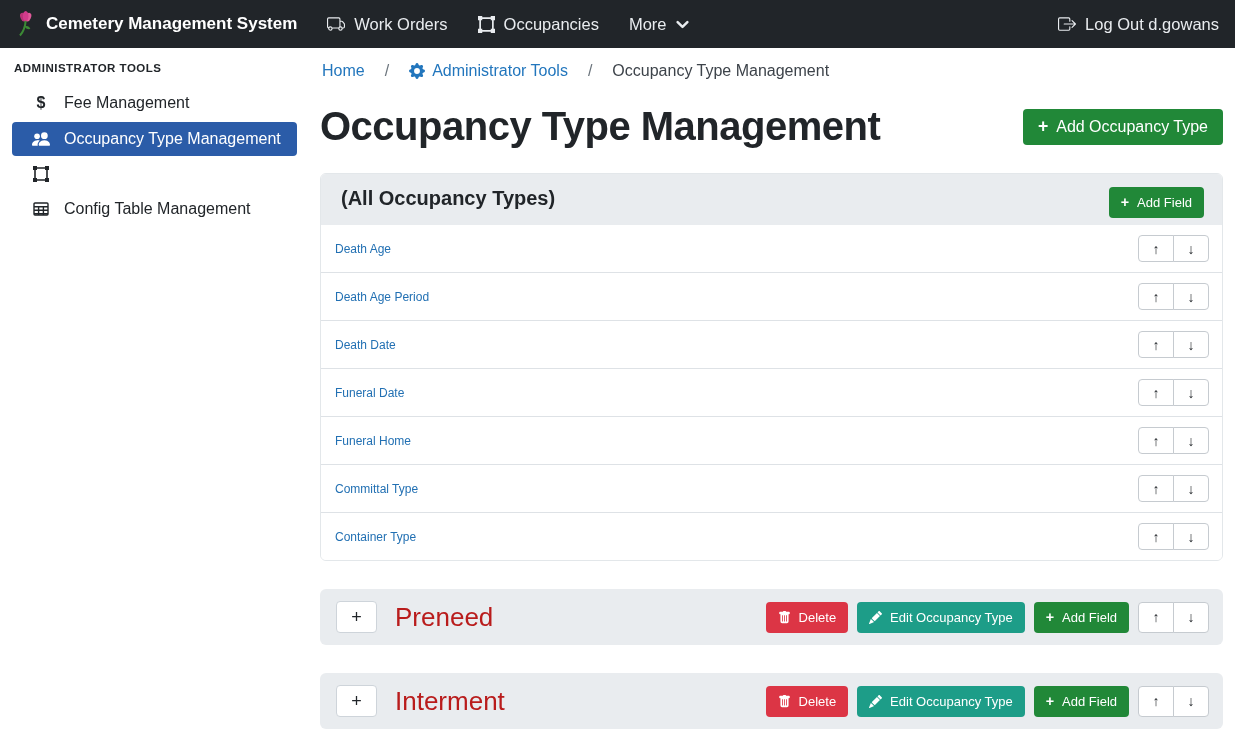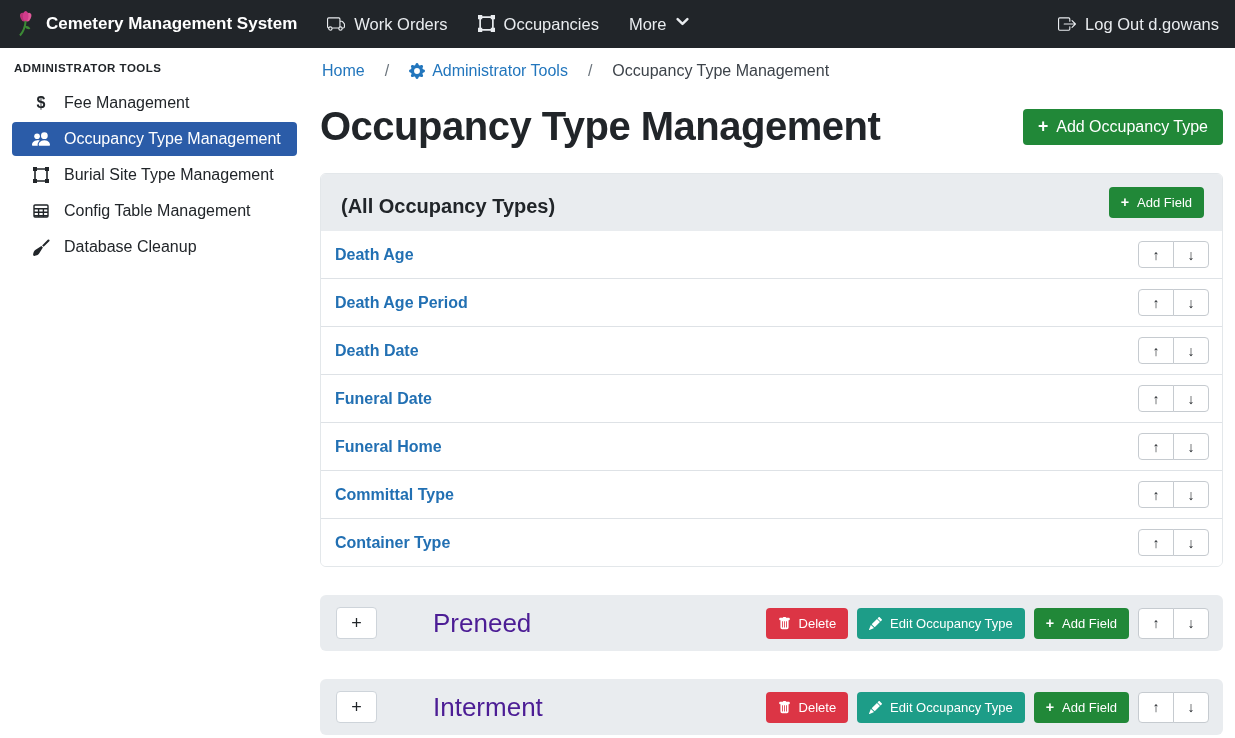--- a/index.html
+++ b/index.html
@@ -13,21 +13,21 @@
 
   
   .navbar {
     height:48px; background:#212529; color:#fff;
     display:flex; align-items:center; padding:0 16px 0 14px;
   }
   .brand { display:flex; align-items:center; gap:10px; cursor:pointer; }
   .brand-text { font-weight:700; font-size:17px; color:#fff; white-space:nowrap; }
   .nav-items { display:flex; align-items:center; gap:30px; margin-left:30px; }
   .nav-item {
-    display:flex; align-items:flex-start; gap:9px; cursor:pointer;
+    display:flex; align-items:center; gap:9px; cursor:pointer;
     color:#e9ecef; font-size:16.5px; white-space:nowrap;
   }
   .nav-item .nv-icon { color:#e9ecef; }
   .nav-right { margin-left:auto; }
 
   
   .layout { display:flex; height:670px; }
   .sidebar { width:308px; flex:0 0 308px; padding:12px 11px 0 12px; }
   .main { flex:1; padding:12px 12px 0 12px; }
 
@@ -81,42 +81,42 @@
   .arrow-btn.up { border-radius:4px 0 0 4px; }
   .arrow-btn.down { border-radius:0 4px 4px 0; margin-left:-1px; }
   .arrow-group.tall .arrow-btn { height:31px; }
 
   
   .card {
     border:1px solid #e3e7ea; border-radius:6px; overflow:hidden;
     margin-bottom:28px; background:#fff;
   }
   .card-header {
-    background:#e9ecef; padding:13px 18px 13px 20px;
-    display:flex; align-items:flex-end; justify-content:space-between;
+    background:#e9ecef; padding:13px 18px 7px 20px;
+    display:flex; align-items:flex-start; justify-content:space-between;
   }
   .card-title { font-size:20px; font-weight:700; color:#212529; }
   .field-row {
     display:flex; align-items:center; justify-content:space-between;
     padding:10px 13px 10px 14px; border-bottom:1px solid #dee2e6; background:#fff;
   }
   .field-row:last-child { border-bottom:none; }
-  .field-link { color:#2270b3; font-weight:700; font-size:16px; text-decoration:none; cursor:pointer; }
+  .field-link { color:#2270b3; font-weight:400; font-size:12px; text-decoration:none; cursor:pointer; }
 
   
   .section-bar {
     background:#e9ecef; border-radius:6px; padding:12px 14px 12px 16px;
     display:flex; align-items:center; gap:18px; margin-bottom:28px;
   }
   .expand-btn {
     width:41px; height:32px; background:#fff; border:1px solid #ced4da; border-radius:4px;
     color:#212529; font-size:18px; font-weight:400;
     display:flex; align-items:center; justify-content:center; cursor:pointer; padding:0;
   }
-  .section-title { font-size:26px; font-weight:500; color:#4c1d95;margin-left:38px; }
+  .section-title { font-size:26px; font-weight:500; color:#b91c1c; }
   .section-actions { margin-left:auto; display:flex; align-items:center; gap:9px; }
 </style>
 </head>
 <body>
 
 <div class="navbar">
   <div class="brand">
     <span>
       <svg width="22" height="27" viewBox="0 0 24 28">
         <ellipse cx="10" cy="6" rx="3" ry="5" fill="#b93277" transform="rotate(-22 10 6)"></ellipse>
@@ -187,42 +187,32 @@
       </span>
       <span>Occupancy Type Management</span>
     </div>
 
     <div class="side-item">
       <span class="s-icon">
         <svg width="16" height="16" viewBox="0 0 16 16" fill="currentColor">
             <path d="M0 0h4v4H0zM12 0h4v4h-4zM0 12h4v4H0zM12 12h4v4h-4zM4 1.2h8v1.6H4zM4 13.2h8v1.6H4zM1.2 4h1.6v8H1.2zM13.2 4h1.6v8h-1.6z"></path>
           </svg>
       </span>
-      <span>Burial Site Type Management</span>
     </div>
 
     <div class="side-item">
       <span class="s-icon">
         <svg width="16" height="16" viewBox="0 0 16 16" fill="none" stroke="currentColor" stroke-width="1.4">
             <rect x="1" y="2" width="14" height="12" rx="1"></rect>
             <path d="M1 5.7h14M1 9.2h14M1 12.7h14M5.6 5.7V14M10.4 5.7V14"></path>
           </svg>
       </span>
       <span>Config Table Management</span>
     </div>
 
-    <div class="side-item">
-      <span class="s-icon">
-        <svg width="17" height="17" viewBox="0 0 16 16" fill="currentColor">
-            <path d="M15.3.7a1 1 0 0 0-1.4 0L8.6 6 10 7.4l5.3-5.3a1 1 0 0 0 0-1.4z"></path>
-            <path d="M7.9 6.7 2.1 10.4c-1.1.7-1.7 2.4-2 4.3-.1.7.5 1.3 1.2 1.2 1.9-.3 3.6-.9 4.3-2l3.7-5.8-1.4-1.4z"></path>
-          </svg>
-      </span>
-      <span>Database Cleanup</span>
-    </div>
   </div>
 
   <div class="main">
 
     <div class="breadcrumb">
       <a class="crumb-link">Home</a>
       <span class="crumb-sep">/</span>
       <a class="crumb-link">
         <span>
           <svg width="16" height="16" viewBox="0 0 16 16" fill="#2276bd">

